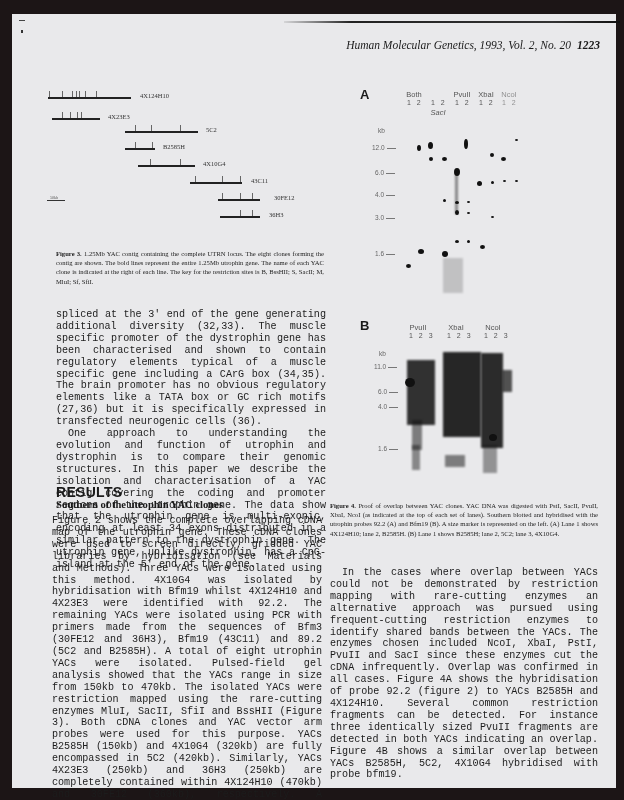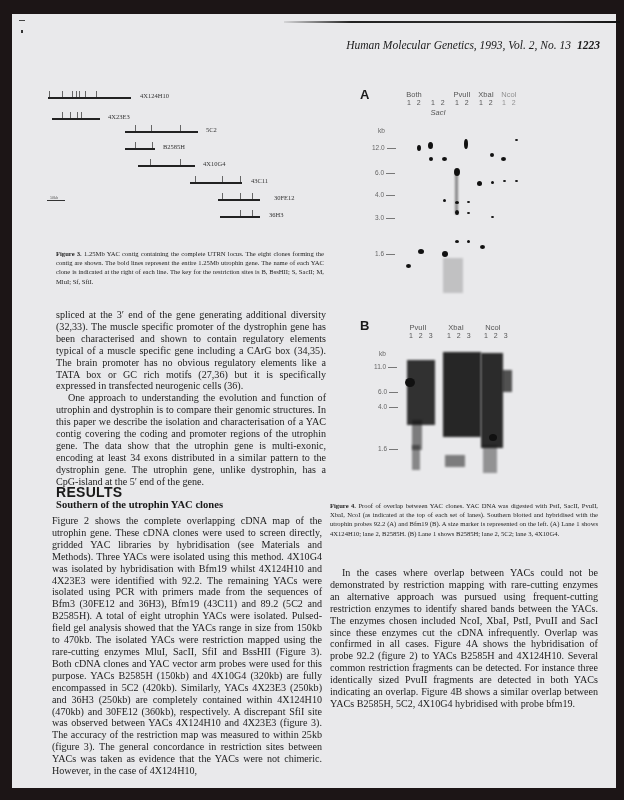--- a/index.html
+++ b/index.html
@@ -36,21 +36,21 @@
   .scalebar-lbl { position:absolute; left:20px; top:125px; font-size:4px; color:#555; }
 
   .caption {
     position: absolute; font-size: 6.6px; line-height: 9.2px; color: #222; text-align: justify;
   }
   .caption b { font-weight: bold; }
   .cap3 { left: 56px; top: 249px; width: 268px; }
   .cap4 { left: 330px; top: 501px; width: 268px; }
 
   .col { position: absolute; font-size: 10.1px; line-height: 11.9px; text-align: justify; color: #1c1c1c; }
-  .col p { margin: 0; text-indent: 12px; }
+  .col p { margin: 0; text-indent: 12px; font-family: Liberation Mono, monospace; }
   .col p.noind { text-indent: 0; }
   .col-left-top { left: 56px; top: 309px; width: 270px; }
   .results { position: absolute; left: 56px; top: 484px; font-family: "Liberation Sans", sans-serif; font-weight: bold; font-size: 14px; letter-spacing: 0.3px; }
   .subhead { position: absolute; left: 56px; top: 499px; font-weight: bold; font-size: 10.6px; }
   .col-left-bottom { left: 52px; top: 515px; width: 270px; }
   .col-right { left: 330px; top: 567px; width: 268px; }
 
   
   .panel-letter { position: absolute; font-family: "Liberation Sans", sans-serif; font-weight: bold; font-size: 13px; }
   .enz { position: absolute; font-family: "Liberation Sans", sans-serif; font-size: 7.5px; color: #555; text-align: center; }
@@ -64,21 +64,21 @@
 </head>
 <body>
 
 <div class="page">
   <div class="topline"></div>
   <div class="mark1"></div>
   <div class="mark2"></div>
 </div>
 
 <div class="running-head">
-  <span>Human Molecular Genetics, 1993, Vol. 2, No. 13</span><span class="pg">1223</span>
+  <span>Human Molecular Genetics, 1993, Vol. 2, No. 20</span><span class="pg">1223</span>
 </div>
 
 <div class="fig3">
 
   <div class="clone" style="left:18px;top:27px;width:83px;"></div>
   <div class="clone-label" style="left:110px;top:22px;">4X124H10</div>
   <div class="clone" style="left:22px;top:48px;width:48px;"></div>
   <div class="clone-label" style="left:78px;top:43px;">4X23E3</div>
   <div class="clone" style="left:95px;top:61px;width:73px;"></div>
   <div class="clone-label" style="left:176px;top:56px;">5C2</div>

